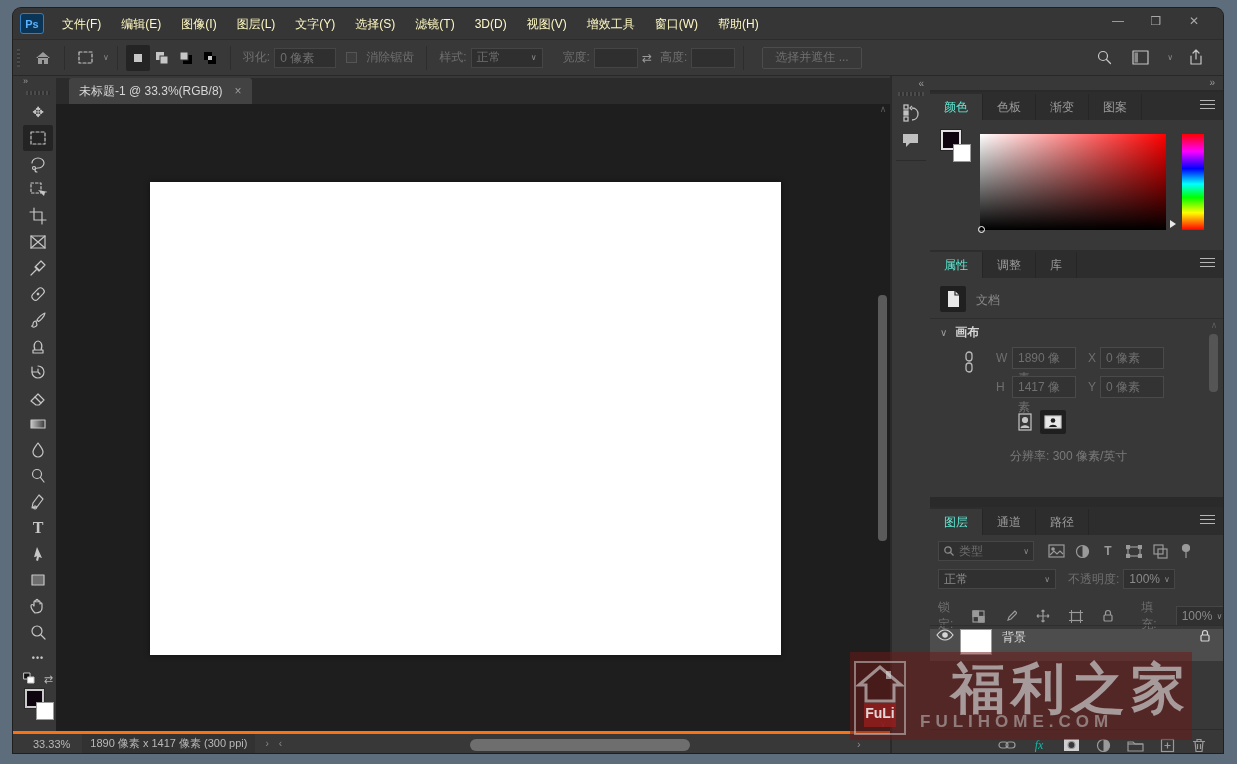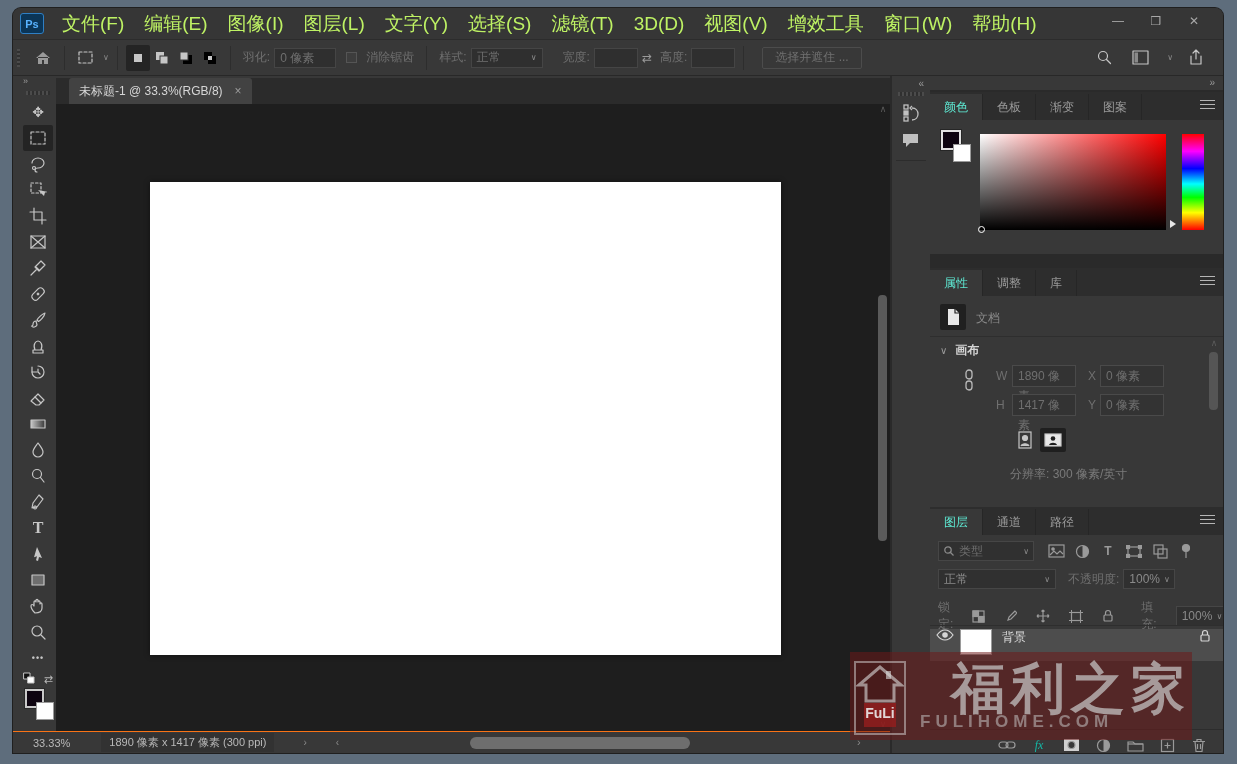--- a/index.html
+++ b/index.html
@@ -9,21 +9,21 @@
   
   .app { position:absolute; left:13px; top:8px; width:1210px; height:745px;
          background:#383838; border-radius:8px 8px 0 0; box-shadow:0 0 0 1px #1f1f1f; overflow:hidden; }
 
   
   .menubar { position:absolute; left:0; top:0; width:1210px; height:32px; background:#363636;
              display:flex; align-items:center; border-bottom:1px solid #2c2c2c; }
   .ps-badge { width:24px; height:21px; margin:0 8px 0 7px; background:#0b3557; border:1px solid #2f7fc4;
               border-radius:3px; color:#58b2ff; font-size:11px; font-weight:bold;
               display:flex; align-items:center; justify-content:center; }
-  .menu-item { color:#bef264; font-size:19px; padding:0 10px; height:32px; line-height:32px; cursor:default; }
+  .menu-item { color:#fef9c3; font-size:12px; padding:0 10px; height:32px; line-height:32px; cursor:default; }
   .win-controls { position:absolute; right:10px; top:1px; display:flex; }
   .wc { width:38px; height:24px; color:#a8a8a8; font-size:12px; display:flex; align-items:center; justify-content:center; }
 
   
   .optionsbar { position:absolute; left:0; top:32px; width:1210px; height:36px; background:#383838;
                 border-bottom:1px solid #282828; display:flex; align-items:center; }
   .grip-v { width:3px; height:18px; margin-left:4px;
             background:repeating-linear-gradient(to bottom,#4b4b4b 0 2px,#303030 2px 4px); }
   .ob-sep { width:1px; height:24px; background:#2d2d2d; margin:0 8px; }
   .ob-ic { width:26px; height:26px; display:flex; align-items:center; justify-content:center; }
@@ -138,21 +138,21 @@
   .lname { color:#d8d8d8; font-size:12px; flex:1; }
   .llock { margin-right:12px; } .llock svg { stroke:#d6d6d6; fill:none; stroke-width:1.2; }
   .lbot { position:absolute; left:0; top:222px; width:293px; border-top:1px solid #2c2c2c;
           display:flex; justify-content:flex-end; align-items:center; padding:6px 14px 0 0; gap:12px; }
   .lb-ic { width:20px; height:18px; display:flex; align-items:center; justify-content:center; }
   .lb-ic svg { stroke:#9a9a9a; fill:none; stroke-width:1.2; }
   .lb-ic .fx { color:#14b8a6; font-size:12px; font-style:italic;font-family:Liberation Serif, serif; }
 
   
   .statusbar { position:absolute; left:0; top:723px; width:877px; height:22px; background:#383838;
-               border-top:1px solid #f97316; display:flex; align-items:center; font-size:11px;gap:19px; }
+               border-top:3px solid #f97316; display:flex; align-items:center; font-size:11px; }
   .sb-zoom { color:#b9b9b9; margin-left:20px; }
   .sb-info { color:#b9b9b9; background:#323232; padding:2px 8px; margin-left:12px; }
   .sb-arr { color:#8a8a8a; font-size:10px; margin-left:10px; }
   .hthumb { position:absolute; left:457px; top:5px; width:220px; height:12px; background:#6e6e6e; border-radius:6px; }
   .sb-right-arr { position:absolute; left:844px; top:4px; color:#8a8a8a; font-size:11px; }
 
   
   .watermark { position:absolute; left:850px; top:652px; width:342px; height:88px;
                background:rgba(112,25,25,0.52); display:flex; align-items:center; pointer-events:none; z-index:50;gap:43px; }
   .wm-logo { width:52px; height:74px; margin:4px 2px 0 4px; border:2px solid rgba(215,215,215,0.5); position:relative; }
@@ -457,21 +457,21 @@
       </div>
       <div class="cp-sw cp-fg"></div>
       <div class="cp-sw cp-bg"></div>
       <div class="colorfield">
         <div class="cf-marker"></div>
       </div>
       <div class="hue-marker"></div>
       <div class="huebar"></div>
     </div>
 
-    <div class="panel" style="top:192px; height:247px;">
+    <div class="panel" style="top:174px; height:247px;">
       <div class="ptabs">
         <div class="ptab active">属性</div>
         <div class="ptab">调整</div>
         <div class="ptab">库</div>
         <div class="hamburger"></div>
       </div>
       <div class="prop-docbtn">
         <svg width="16" height="18" viewBox="0 0 16 18">
             <path d="M3 1h7l4 4v12H3z" fill="#e8e8e8" stroke="none"></path>
             <path d="M10 1v4h4" stroke="#202020"></path>

